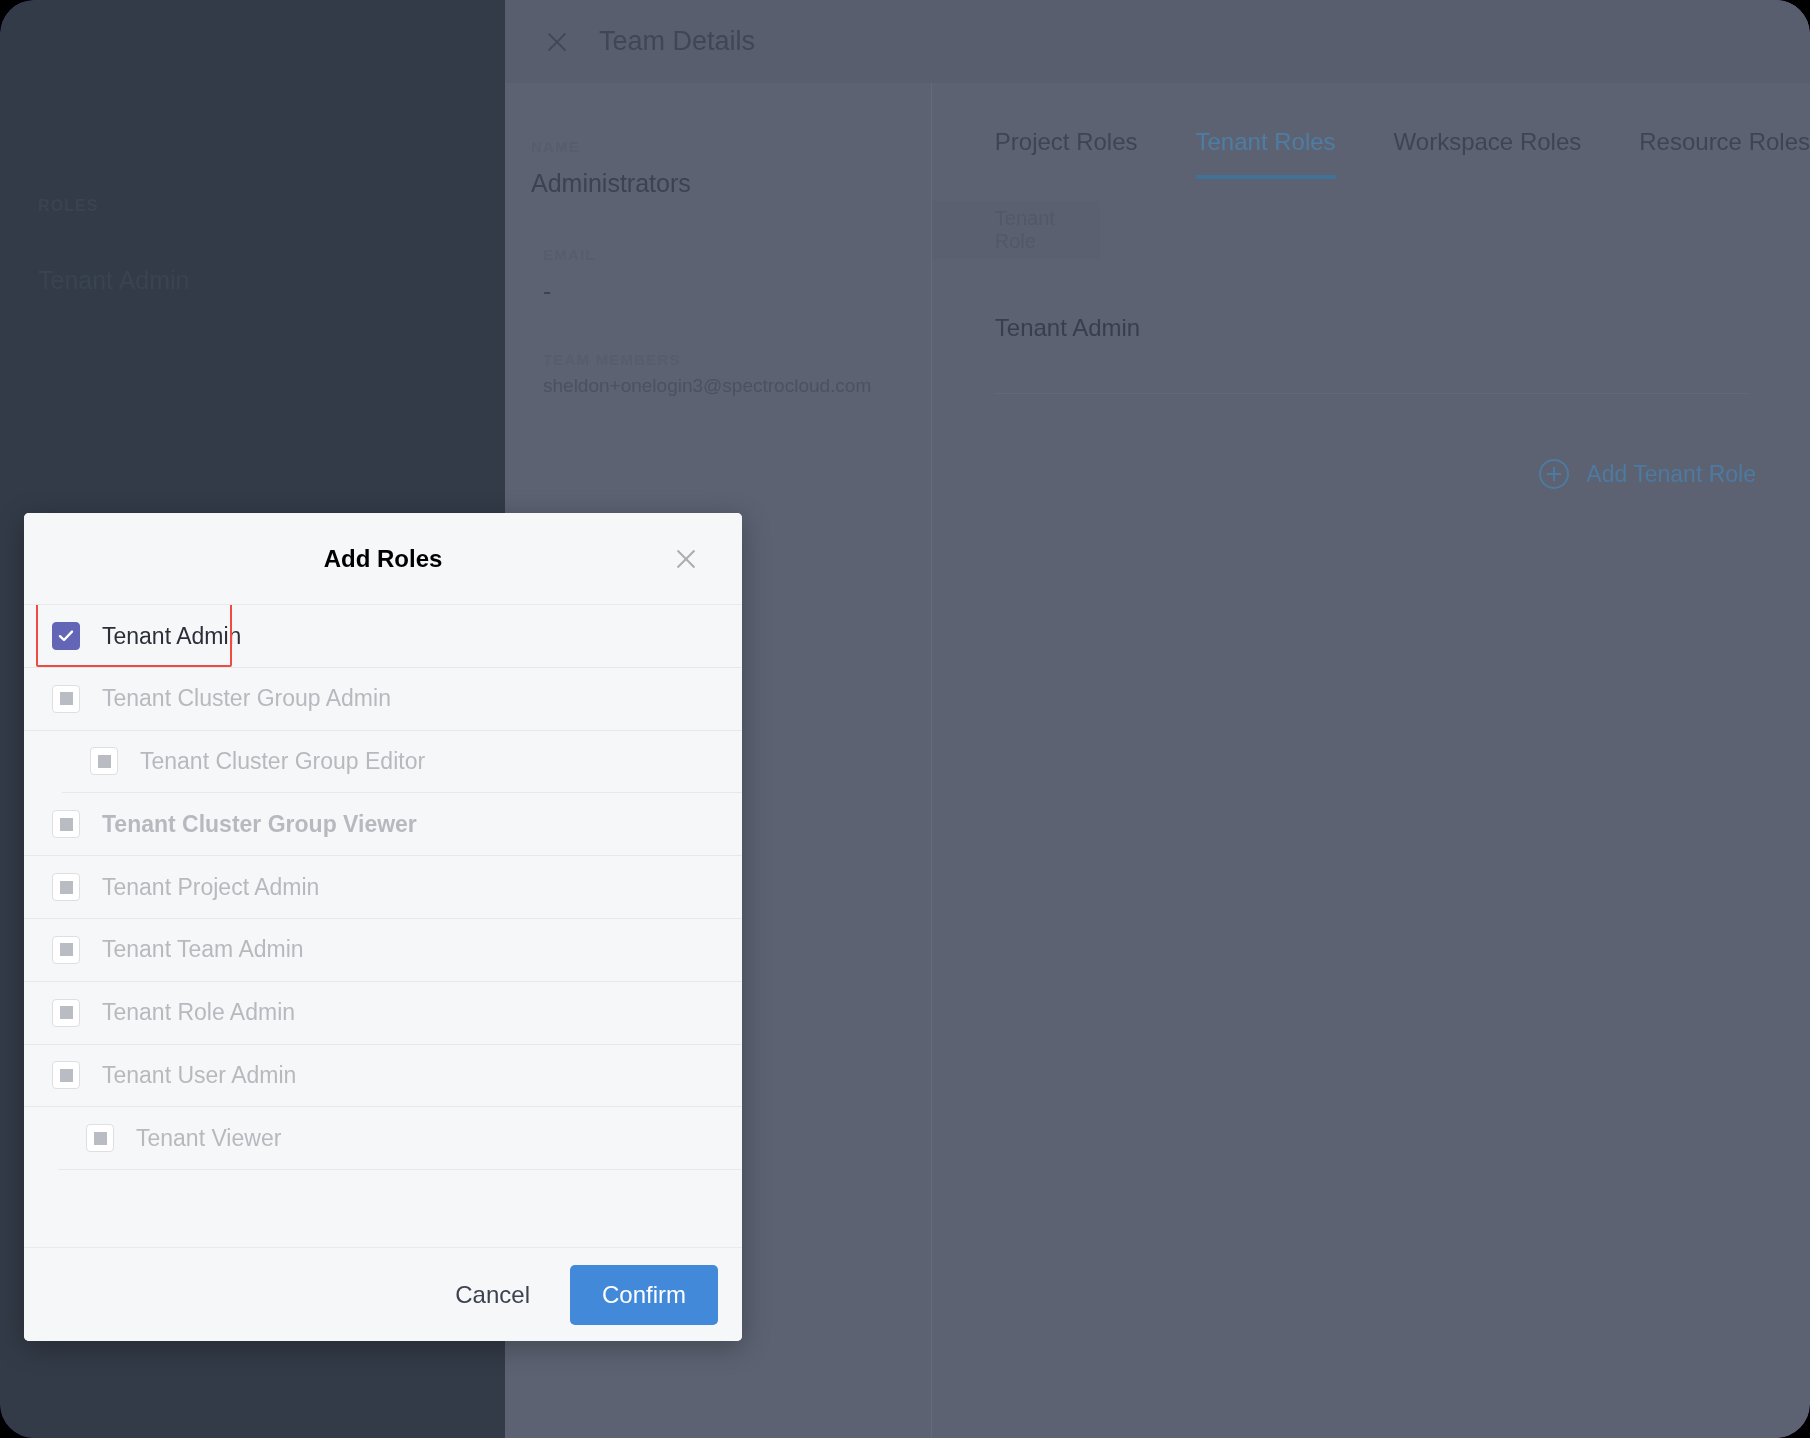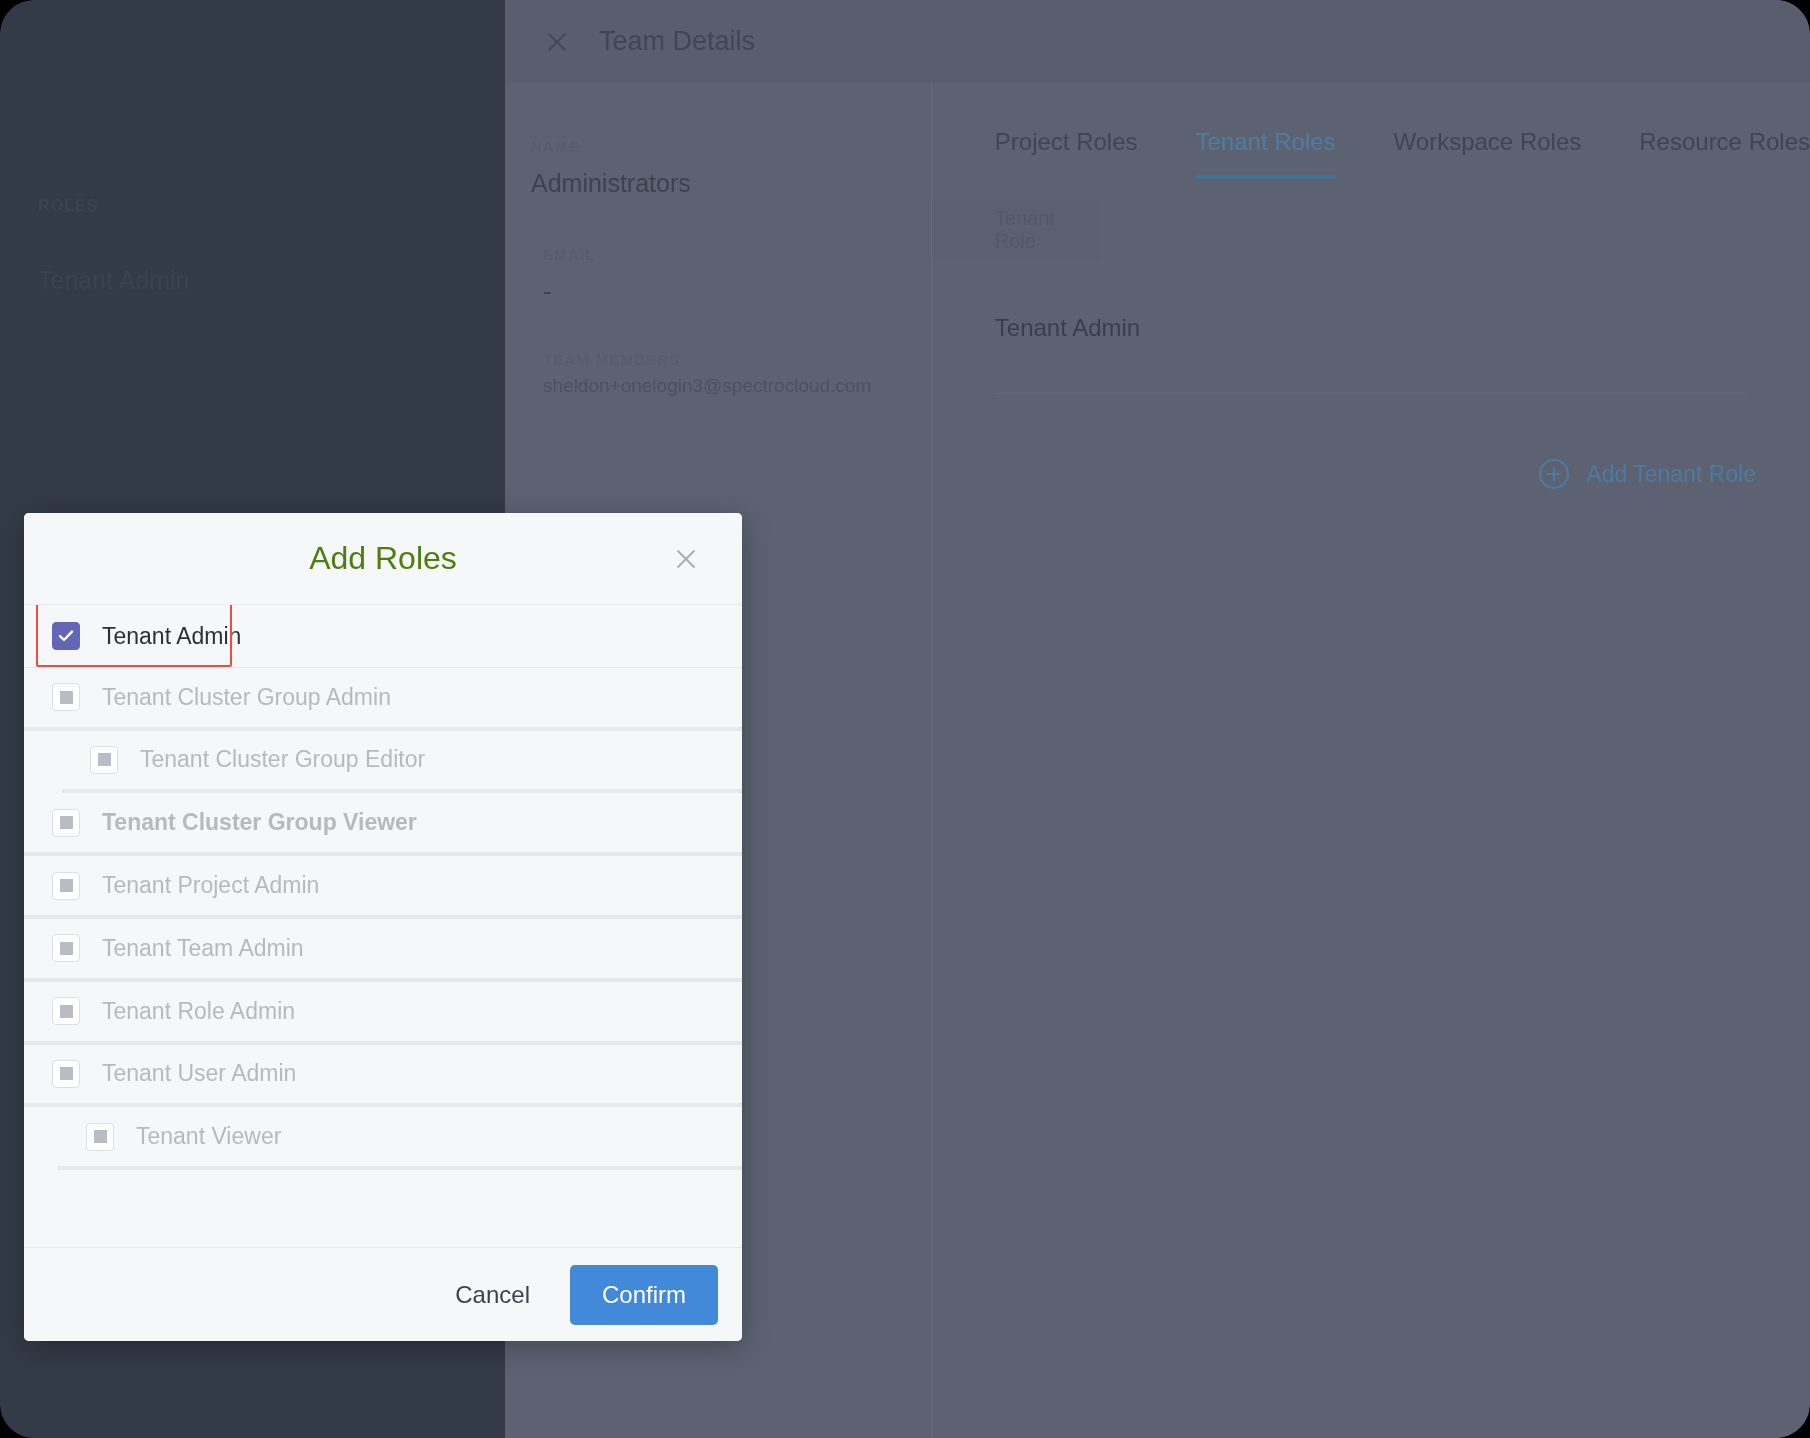--- a/index.html
+++ b/index.html
@@ -232,23 +232,23 @@
     height: 92px;
     flex: 0 0 92px;
     position: relative;
     display: flex;
     align-items: center;
     justify-content: center;
     border-bottom: 1px solid #e8eaec;
     background: #f6f7f8;
   }
   .modal-title {
-    font-size: 32px;
-    font-weight: 400;
-    color: #4d7c0f;
+    font-size: 24px;
+    font-weight: 700;
+    color: #000000;
   }
   .modal-close {
     position: absolute;
     right: 42px; top: 50%;
     margin-top: -14px;
     width: 28px; height: 28px;
     cursor: pointer;
   }
   .modal-close::before,
   .modal-close::after {
@@ -264,21 +264,21 @@
   .modal-list {
     flex: 1 1 auto;
     overflow: hidden;
     background: #f6f7f8;
   }
   .list-item {
     height: 62.8px;
     display: flex;
     align-items: center;
     padding-left: 28px;
-    border-bottom: 4px solid #701a75;
+    border-bottom: 1px solid #701a75;
     font-size: 23px;
     color: #b6babf;
     cursor: default;
   }
   .list-item:first-child { border-bottom-color: #e6e8ea; }
   .list-item.enabled {
     color: #2a2f3a;
     cursor: pointer;
   }
   .hl-wrap {

